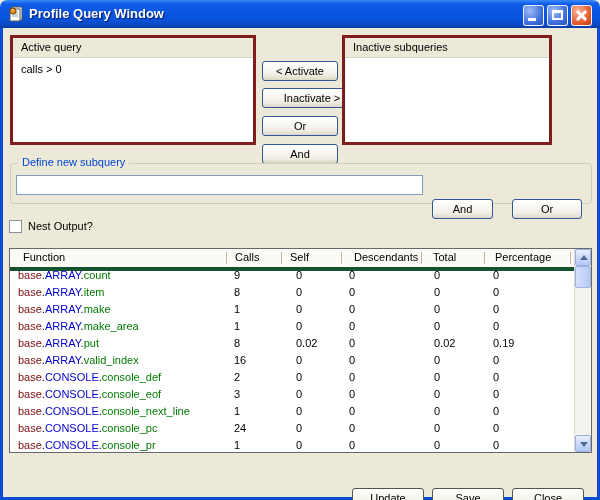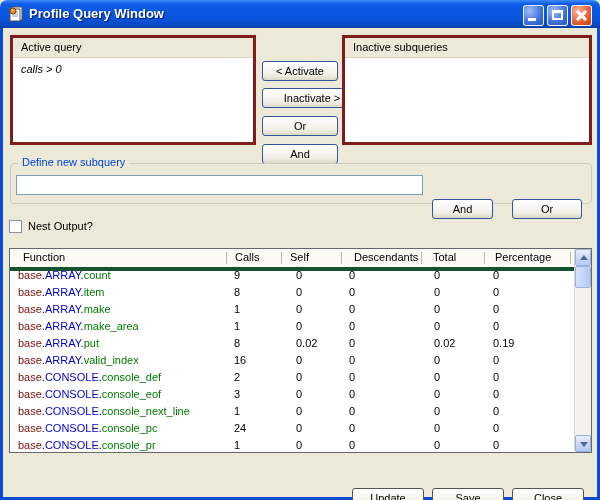--- a/index.html
+++ b/index.html
@@ -27,23 +27,23 @@
 
   
   .wb{position:absolute;background:#0C4BD4;}
   .wb-l{left:0;top:28px;width:3px;height:472px;}
   .wb-r{right:0;top:28px;width:3px;height:472px;}
   .wb-b{left:0;bottom:0;width:600px;height:3px;}
 
   
   .panel{position:absolute;background:#fff;border:3px solid #7f1d1d;box-sizing:border-box;}
   .panel-active{left:10px;top:35px;width:246px;height:110px;}
-  .panel-inactive{left:342px;top:35px;width:250px;height:110px;}
+  .panel-inactive{left:342px;top:35px;width:210px;height:110px;}
   .panel-header{height:19px;line-height:19px;background:#ECE9D8;border-bottom:1px solid #D7D3C3;padding-left:8px;}
-  .query-item{padding:4px 12px 0 8px;line-height:14px;font-style:italic;}
+  .query-item{padding:4px 12px 0 8px;line-height:14px;}
 
   
   .xp-btn{position:absolute;box-sizing:border-box;border:1px solid #35579A;border-radius:3px;
     background:linear-gradient(180deg,#FFFFFF 0%,#F7F6F0 45%,#EFEDE2 75%,#DBD7C6 100%);
     text-align:center;line-height:18px;font-size:11px;cursor:default;margin-top:24px;}
   .b-activate{left:262px;top:37px;width:76px;height:20px;}
   .b-inactivate{left:262px;top:64px;width:100px;height:20px;}
   .b-or{left:262px;top:92px;width:76px;height:20px;}
   .b-and{left:262px;top:120px;width:76px;height:20px;}
   .b-def-and{left:432px;top:175px;width:61px;height:20px;}

